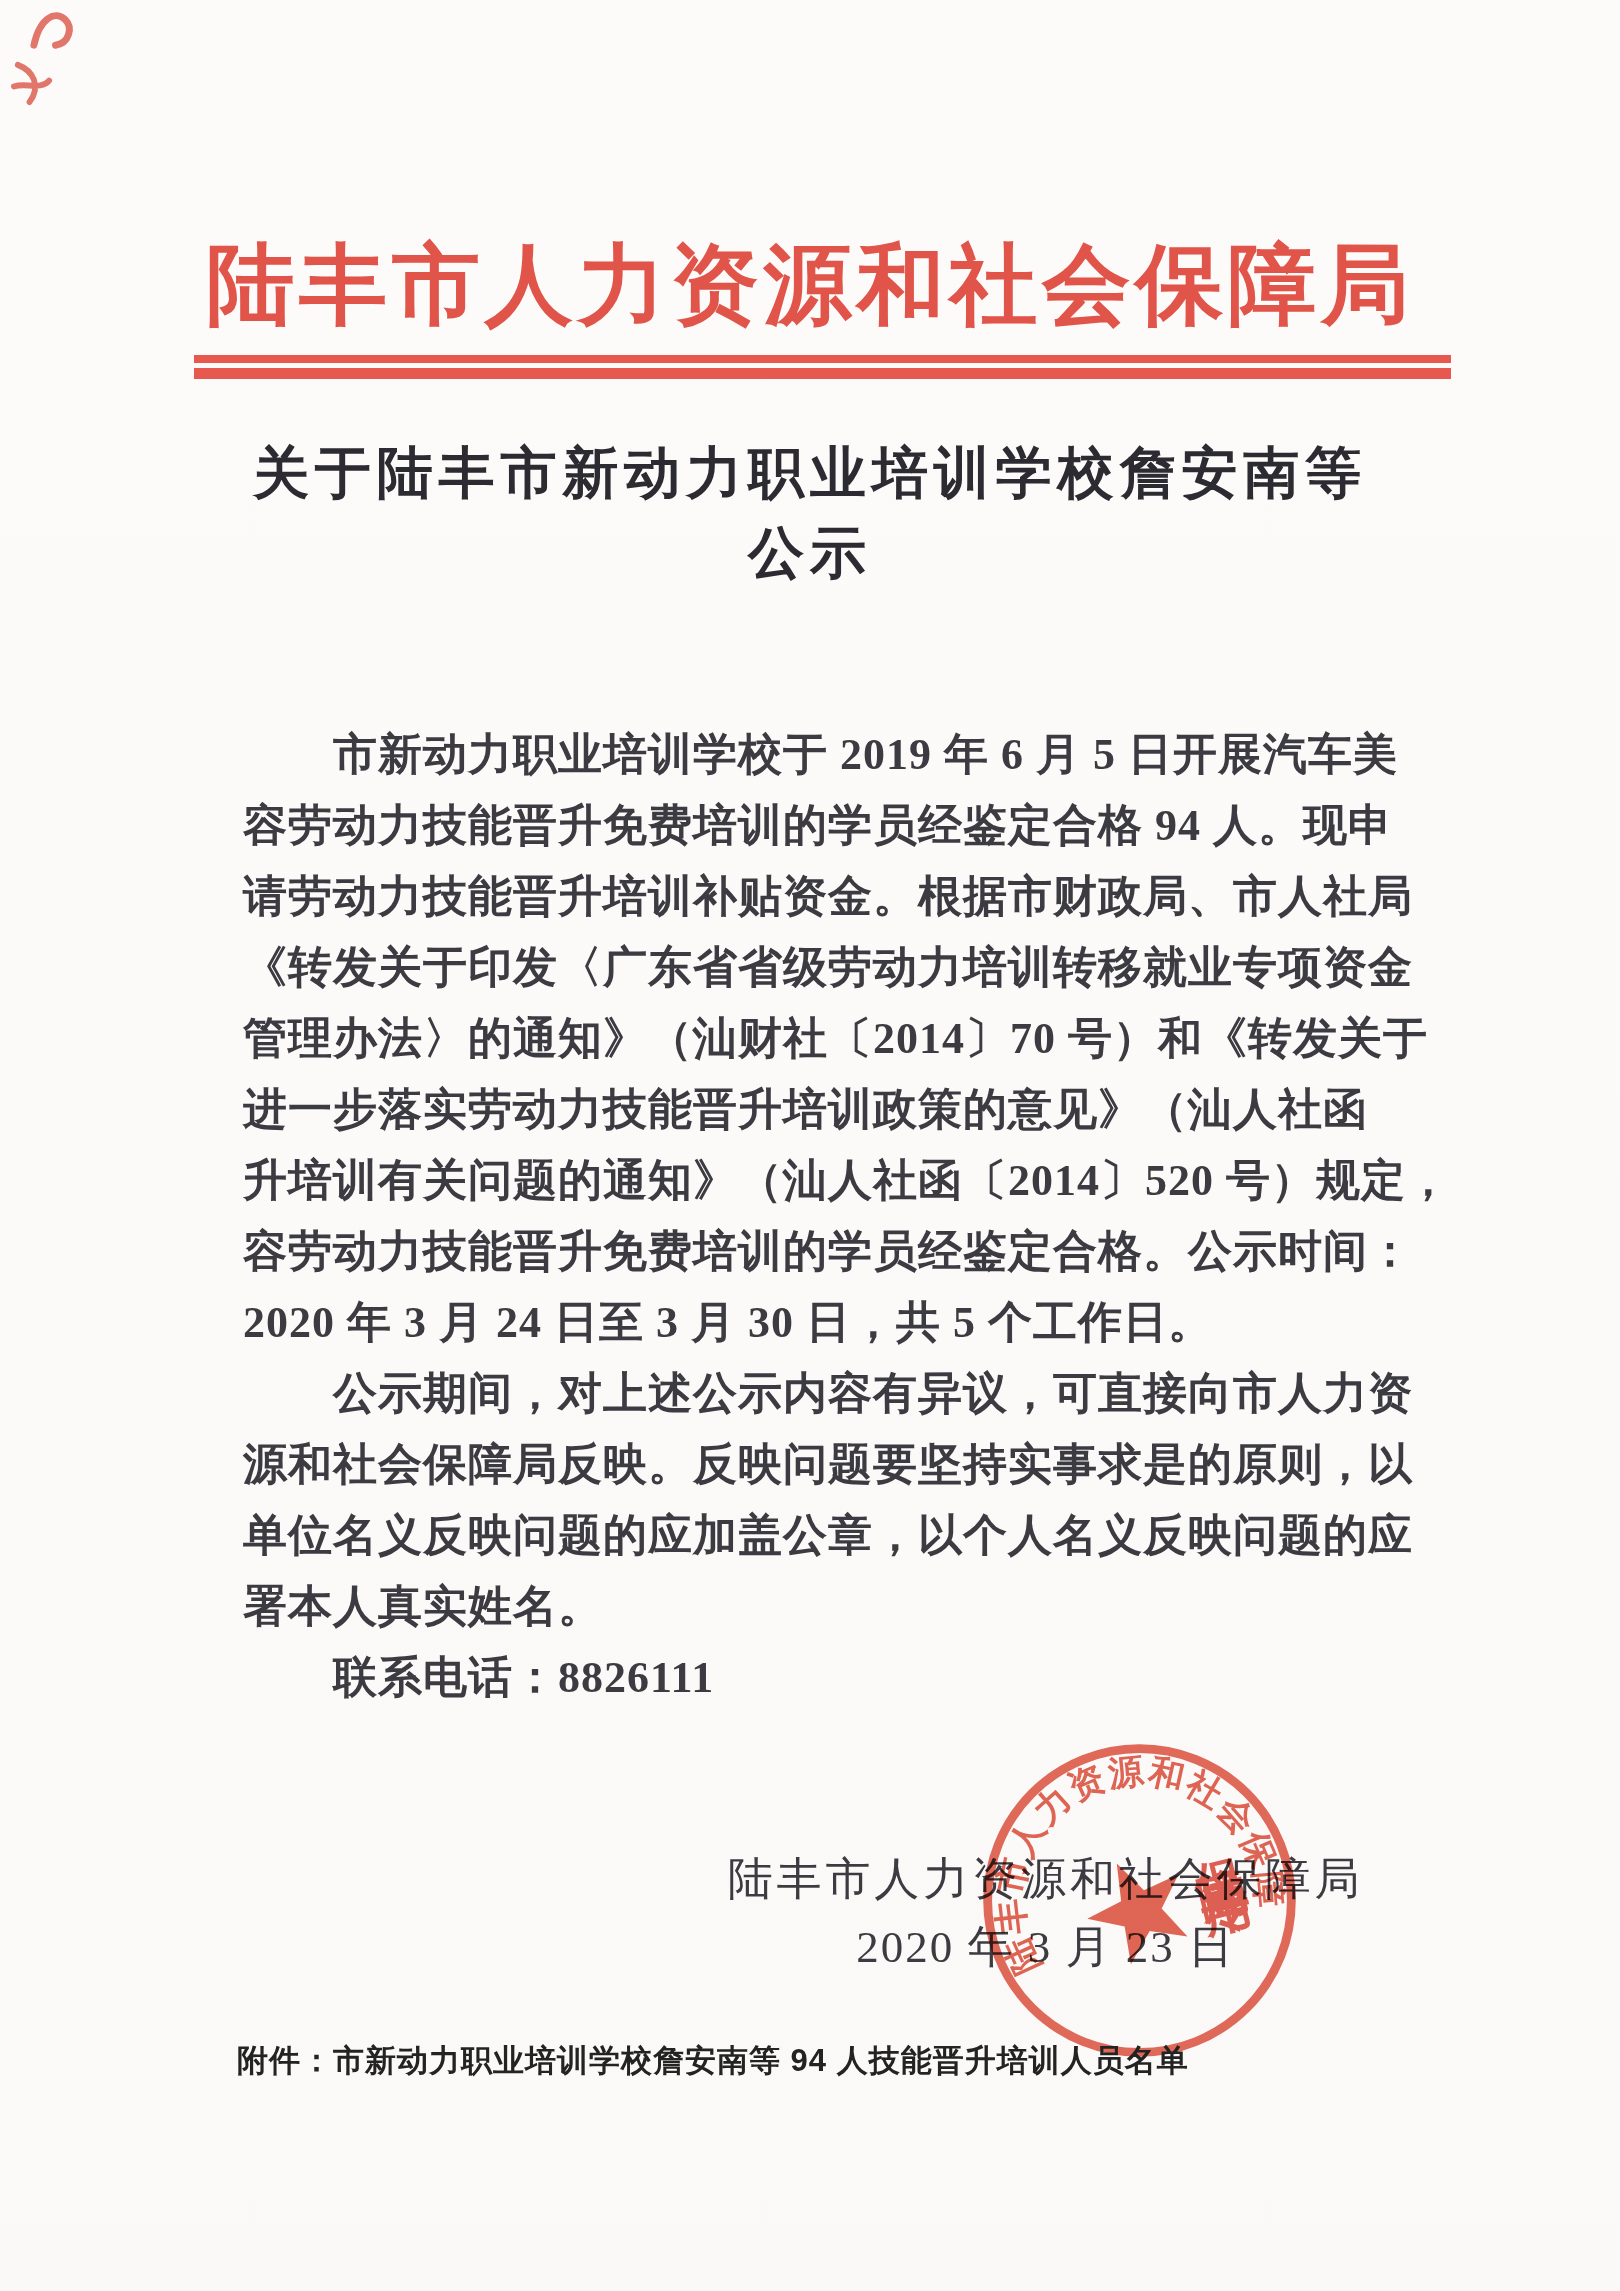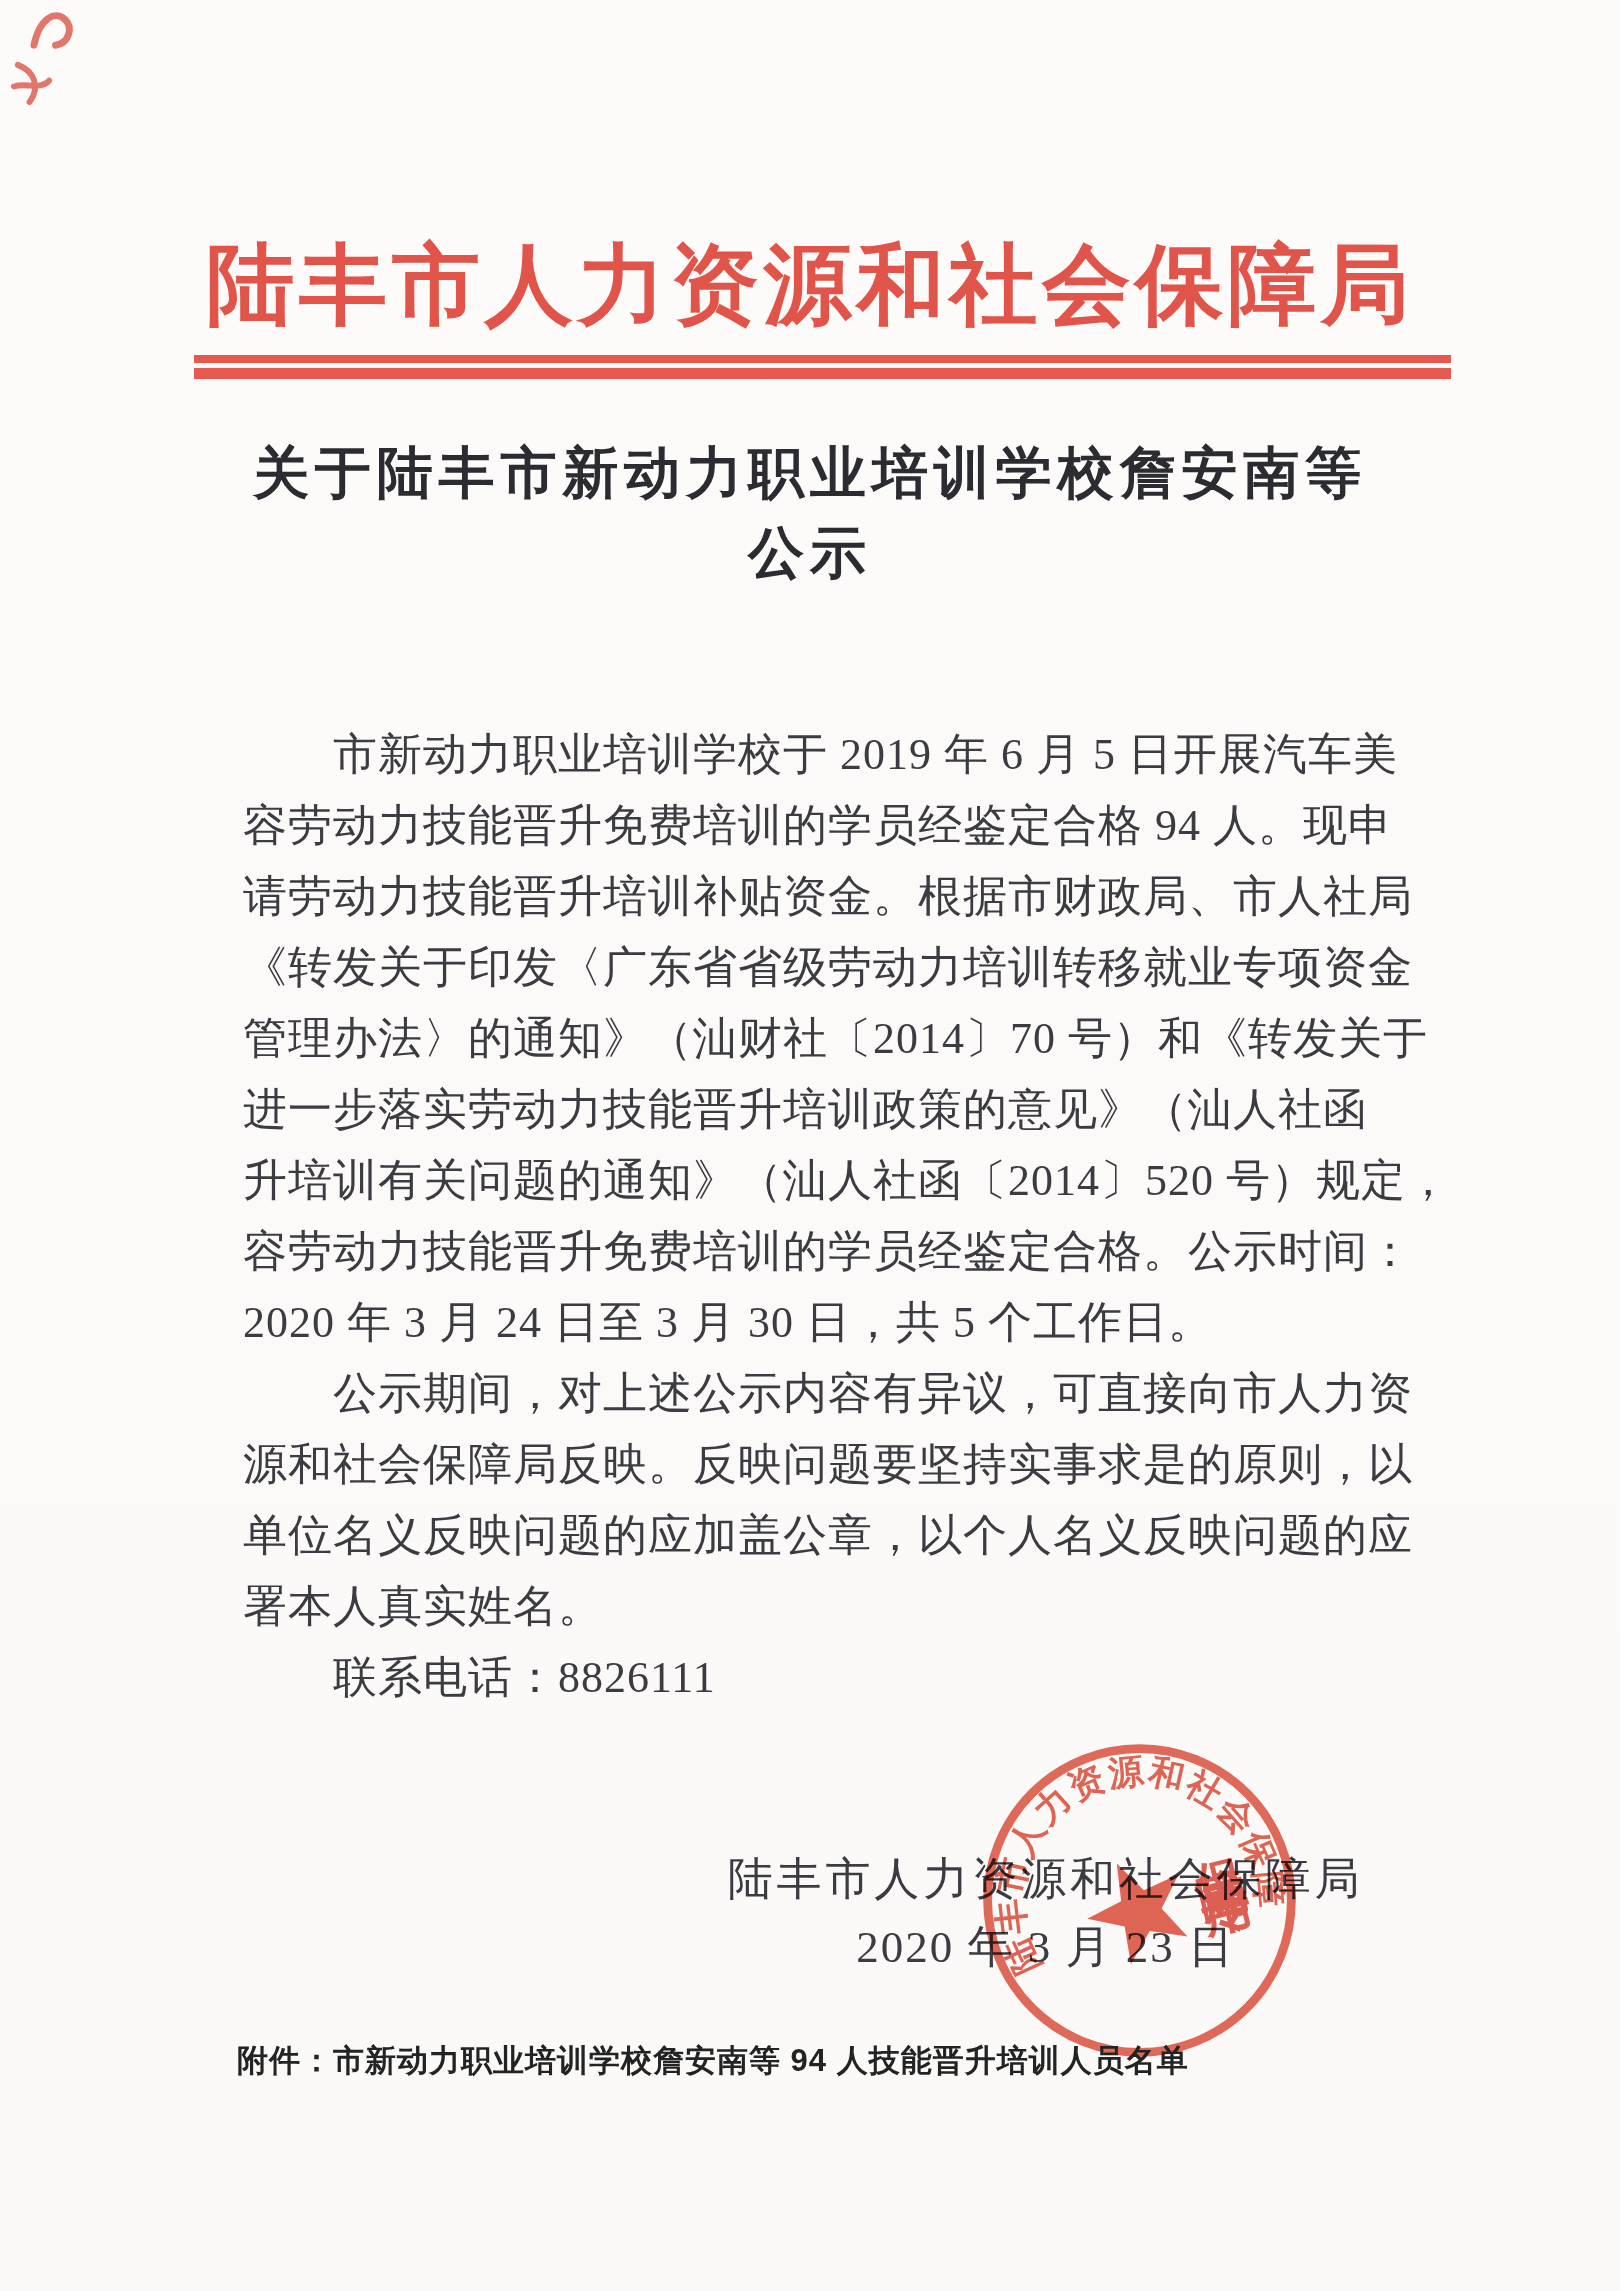--- a/index.html
+++ b/index.html
@@ -32,21 +32,21 @@
     color:#2c2b31;
     letter-spacing:5.9px;
   }
   .doc-title .t-line{white-space:nowrap;}
   .body-text{
     position:absolute;left:243px;top:719px;width:1137px;
     font-size:44px;line-height:71px;
     letter-spacing:1px;
     color:#3c3b41;
   }
-  .line{white-space:nowrap;height:71px;}
+  .line{white-space:nowrap;height:71px;font-weight:bold;}
   .indent{text-indent:90px;}
   .signature{
     position:absolute;left:714px;top:1845px;width:663px;
     text-align:center;
     font-size:45px;line-height:68px;
     color:#3c3b41;
   }
   .sig-agency{letter-spacing:3.9px;white-space:nowrap;}
   .sig-date{letter-spacing:2px;white-space:nowrap;}
   .attachment{

